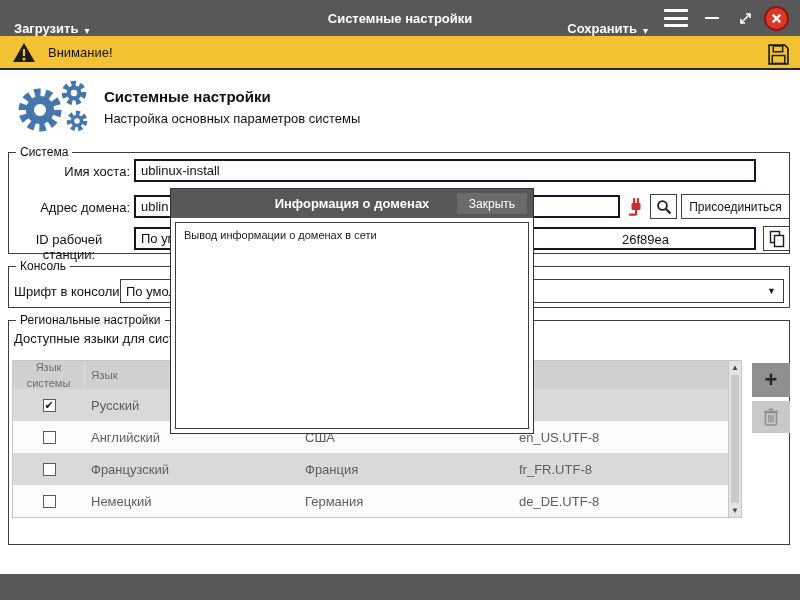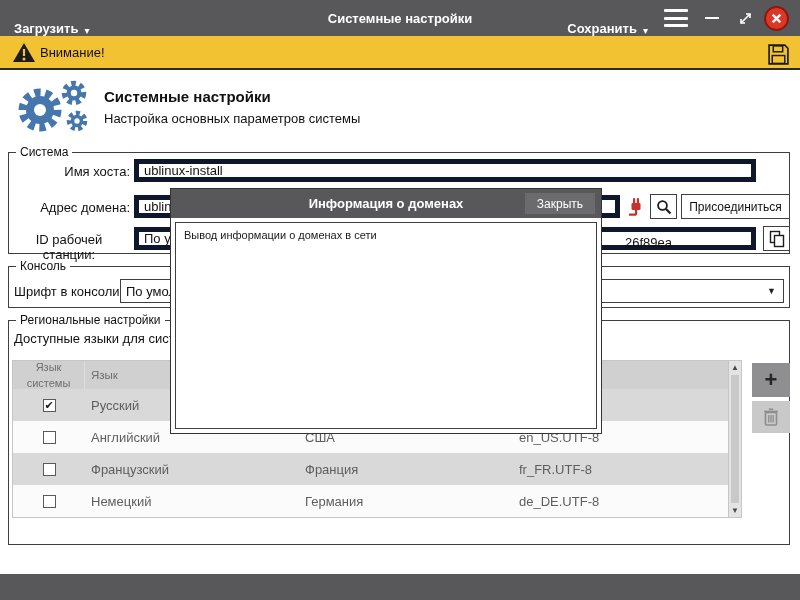--- a/index.html
+++ b/index.html
@@ -17,21 +17,21 @@
   .tb-menu{position:absolute;right:112px;top:9px;width:24px;height:18px;display:flex;flex-direction:column;justify-content:space-between;cursor:pointer}
   .tb-menu .bar{height:3px;background:#fff;border-radius:1px}
   .tb-min{position:absolute;right:78px;top:8px;width:20px;height:20px;display:flex;align-items:center;justify-content:center;cursor:pointer}
   .tb-min .minbar{width:14px;height:2.5px;background:#fff}
   .tb-max{position:absolute;right:45px;top:8px;width:20px;height:20px;display:flex;align-items:center;justify-content:center;cursor:pointer}
   .tb-close{position:absolute;right:11px;top:6px;width:25px;height:25px;border-radius:50%;background:#dd3826;border:2px solid #8f170e;display:flex;align-items:center;justify-content:center;cursor:pointer}
 
   
   .warnbar{position:absolute;left:0;top:36px;width:800px;height:34px;background:#f2c232;border-bottom:2px solid #2a2a2a;display:flex;align-items:center}
   .warn-icon{margin-left:12px;display:flex}
-  .warn-text{margin-left:4px;font-size:13px;color:#111}
+  .warn-text{margin-left:12px;font-size:13px;color:#111}
   .warn-save{position:absolute;right:9px;top:5px;width:26px;height:26px;display:flex;align-items:center;justify-content:center;cursor:pointer}
 
   
   .gears{position:absolute;left:8px;top:78px}
   .pg-title{position:absolute;left:104px;top:88px;font-size:15px;font-weight:bold}
   .pg-sub{position:absolute;left:104px;top:111px;font-size:13px}
 
   
   .fs{position:absolute;border:1px solid #3f3f3f}
   .fs-system{left:8px;top:152px;width:782px;height:102px}
@@ -41,21 +41,21 @@
   .lg1{left:16px;top:145px}
   .lg2{left:16px;top:259px}
   .lg3{left:16px;top:313px}
 
   .flabel{position:absolute;font-size:13px}
   .lbl-host{left:8px;top:164px;width:122px;text-align:right}
   .lbl-domain{left:8px;top:200px;width:122px;text-align:right}
   .lbl-ws{left:8px;top:232px;width:122px;text-align:center}
   .lbl-font{left:14px;top:284px}
 
-  .tbox{position:absolute;border:5px solid #0f172a;background:#fff;font-size:13px;display:flex;align-items:center;padding:0 5px}
+  .tbox{position:absolute;border:2px solid #0f172a;background:#fff;font-size:13px;display:flex;align-items:center;padding:0 5px}
   .in-host{left:134px;top:159px;width:622px;height:23px}
   .in-domain{left:134px;top:195px;width:486px;height:23px}
   .in-ws{left:134px;top:227px;width:622px;height:23px}
   .ws-end{position:absolute;left:486px;top:3px;font-size:13px}
 
   .btn-plug{position:absolute;left:623px;top:194px;width:25px;height:25px;display:flex;align-items:center;justify-content:center;cursor:pointer}
   .btn-search{position:absolute;left:650px;top:194px;width:27px;height:25px;border:1px solid #3f3f3f;background:#fff;display:flex;align-items:center;justify-content:center;cursor:pointer}
   .btn-join{position:absolute;left:681px;top:194px;width:109px;height:25px;border:1px solid #3f3f3f;background:#fff;font-size:12px;display:flex;align-items:center;justify-content:center;cursor:pointer}
   .btn-copy{position:absolute;left:763px;top:226px;width:27px;height:25px;border:1px solid #3f3f3f;background:#fff;display:flex;align-items:center;justify-content:center;cursor:pointer}
 
@@ -78,21 +78,21 @@
   .sarr{height:13px;display:flex;align-items:center;justify-content:center;font-size:8px;color:#4a4a4a;cursor:pointer}
   .sthumb{flex:1;margin:1px 2px;background:#c9c9c9;cursor:grab}
 
   .btn-plus{position:absolute;left:752px;top:363px;width:38px;height:34px;background:#8f8f92;display:flex;align-items:center;justify-content:center;font-size:22px;font-weight:bold;color:#26262b;cursor:pointer}
   .btn-trash{position:absolute;left:752px;top:401px;width:38px;height:32px;background:#c9c9c9;display:flex;align-items:center;justify-content:center;cursor:pointer}
 
   
   .bottombar{position:absolute;left:0;top:574px;width:800px;height:26px;background:#58585b}
 
   
-  .modal{position:absolute;left:170px;top:188px;width:432px;height:246px;background:#fff;border:1px solid #333;z-index:100;display:flex;flex-direction:column}
+  .modal{position:absolute;left:170px;top:188px;width:364px;height:246px;background:#fff;border:1px solid #333;z-index:100;display:flex;flex-direction:column}
   .modal-head{flex:0 0 29px;background:#58585b;position:relative}
   .modal-title{position:absolute;left:0;right:0;top:0;height:29px;display:flex;align-items:center;justify-content:center;color:#fff;font-size:13px;font-weight:bold}
   .modal-close{position:absolute;right:6px;top:4px;height:21px;padding:0 12px;background:#6b6b6e;color:#fff;font-size:12px;display:flex;align-items:center;cursor:pointer}
   .modal-body{flex:1;padding:4px;background:#fff}
   .modal-pane{width:100%;height:100%;border:1px solid #3f3f3f;padding:6px 8px;font-size:11px;color:#1a1a1a}
 </style>
 </head>
 <body>
 
 <div class="app">

